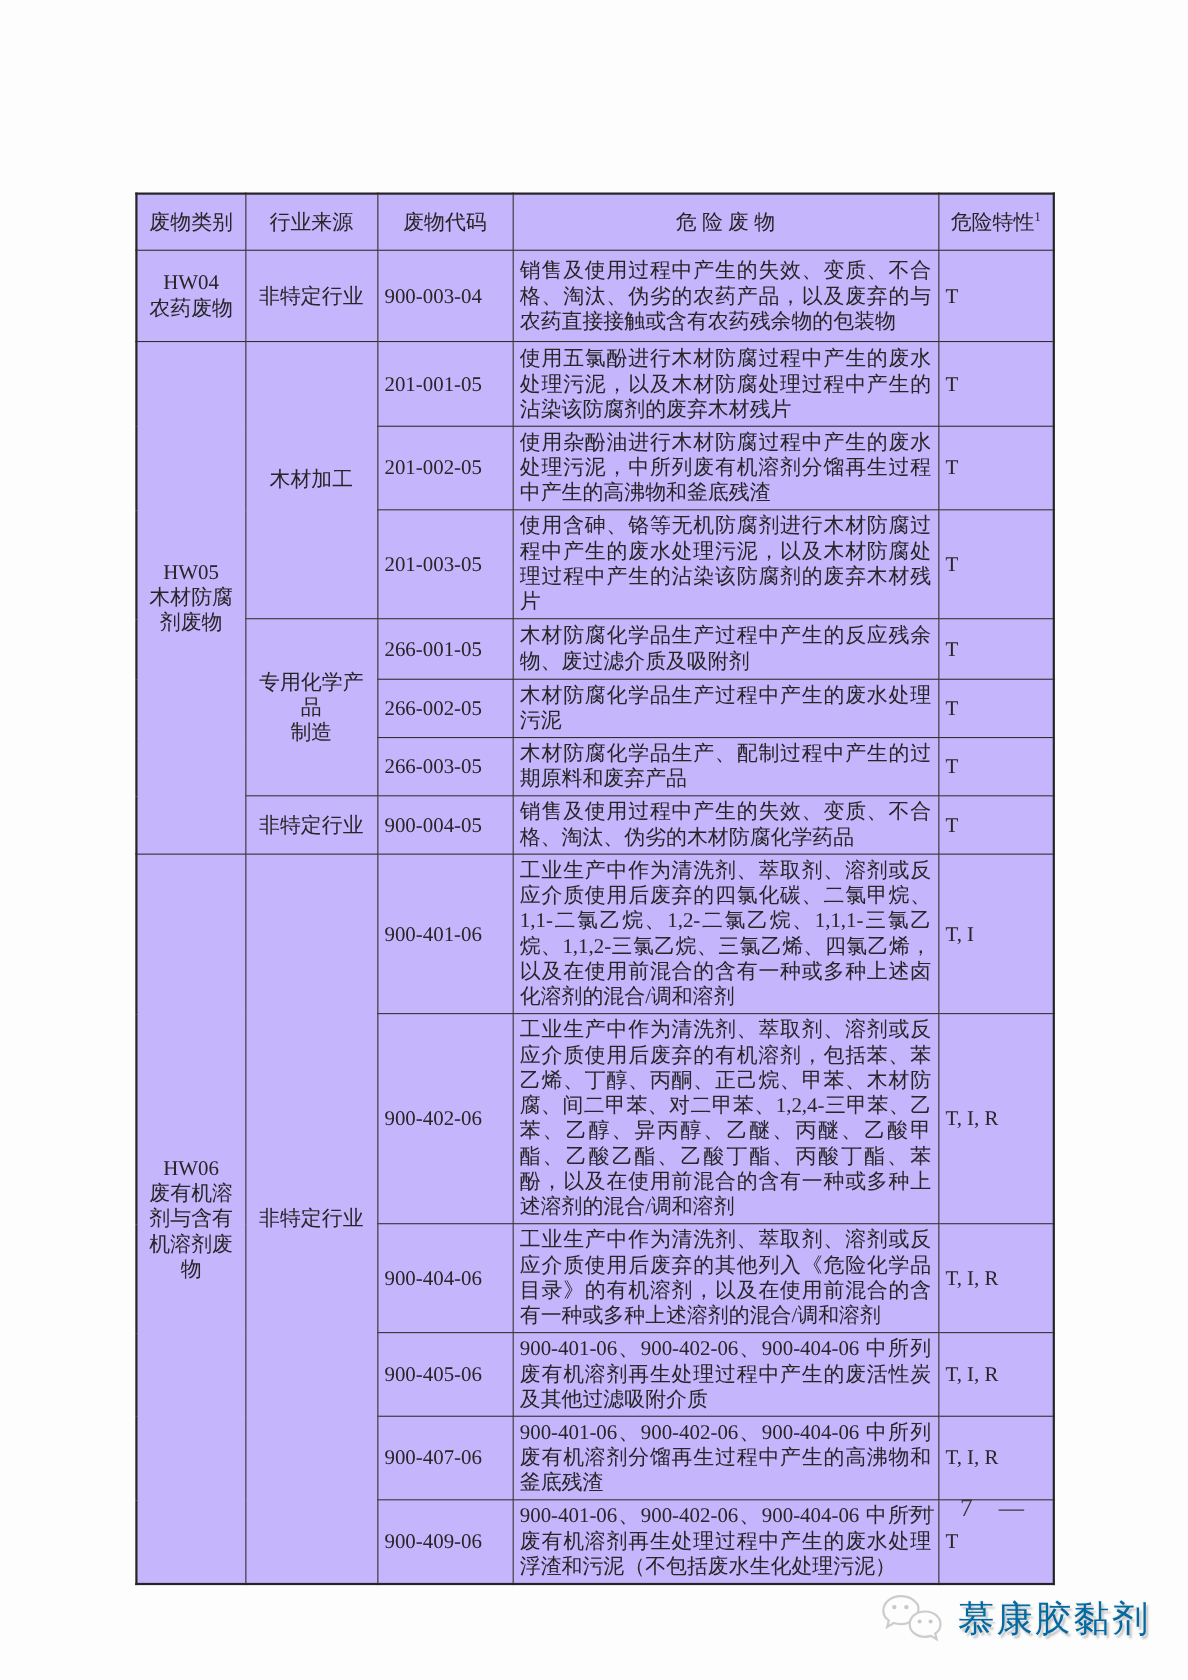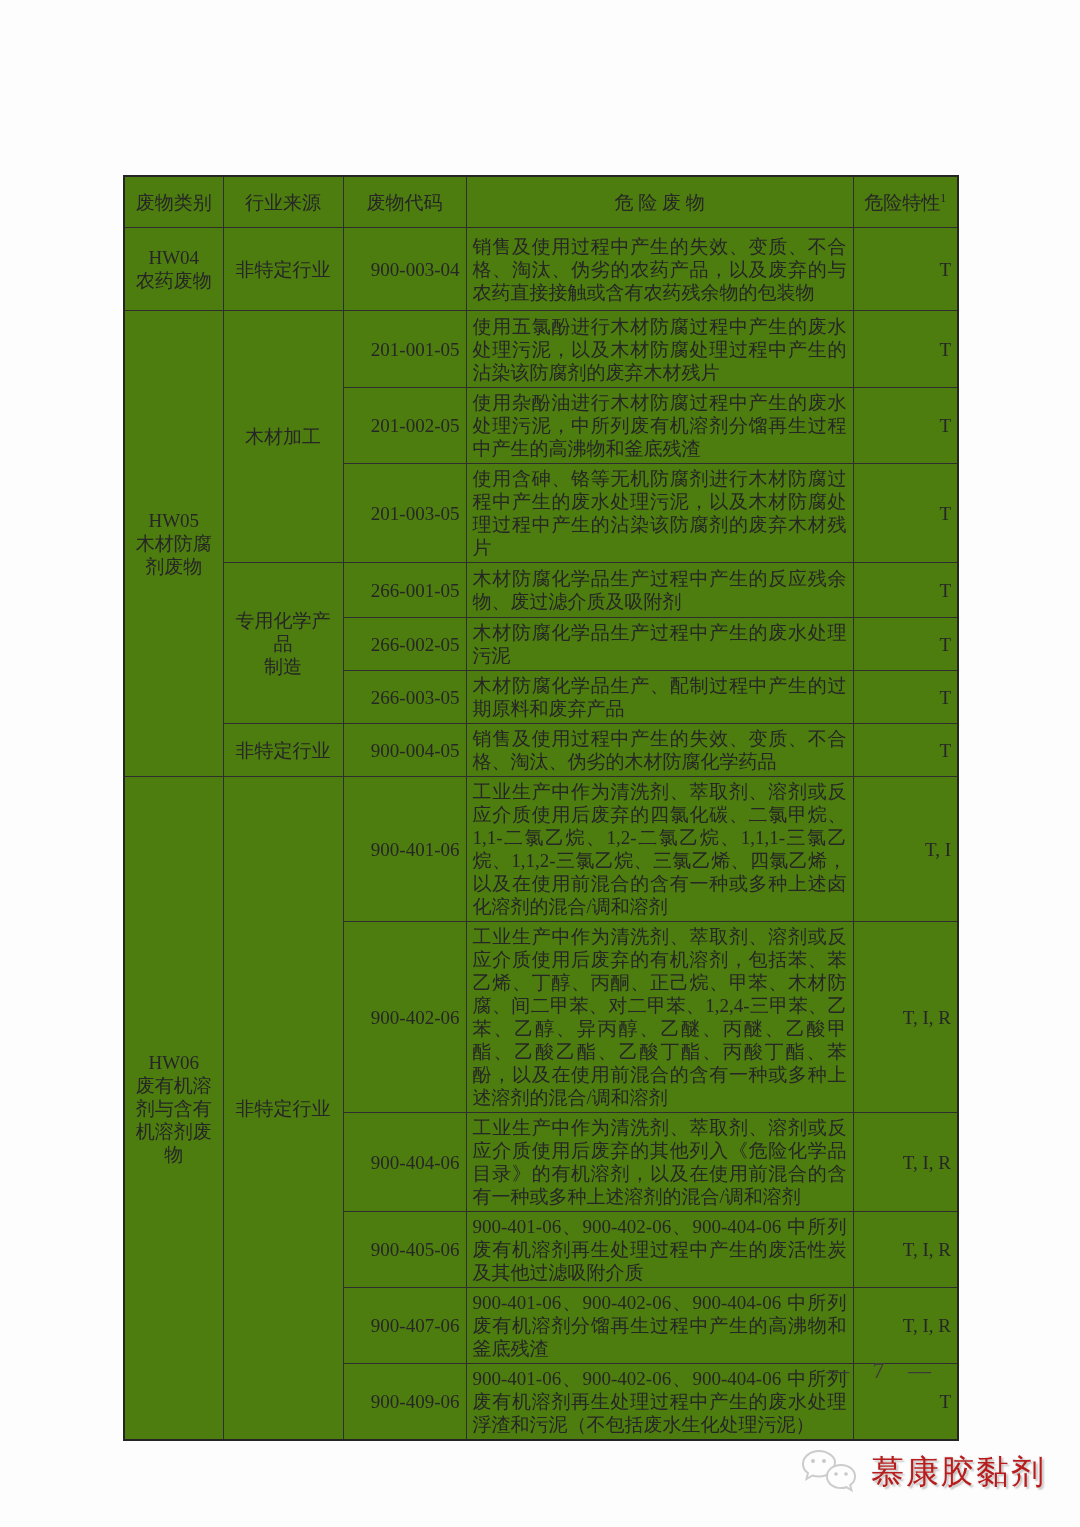--- a/index.html
+++ b/index.html
@@ -29,35 +29,35 @@
     table-layout: fixed;
     border: 2px solid #252525;
   }
   table.waste-table th,
   table.waste-table td {
     border: 1px solid #2e2e2e;
     font-size: 19px;
     line-height: 23px;
     vertical-align: middle;
     padding: 3px 6px;
-    background: #4d7c0f;
+    background: #c4b5fd;
   }
   th.hdr {
     font-size: 20px;
     font-weight: normal;
     text-align: center;
     height: 44px;
     padding: 2px 4px;
   }
   th.hdr sup {
     font-size: 12px;
     line-height: 0;
   }
   td.cell-center {
-    text-align: right;
+    text-align: left;
   }
   td.cell-category,
   td.cell-industry {
     text-align: center;
     white-space: pre-line;
   }
   td.cell-waste {
     text-align: justify;
     text-justify: inter-ideograph;
     padding: 3px 9px;
@@ -92,21 +92,21 @@
     position: absolute;
     top: 1447px;
     right: 34px;
     display: flex;
     align-items: center;
     gap: 10px;
   }
   .watermark .wm-text {
     font-size: 33px;
     letter-spacing: 2px;
-    color: #b91c1c;
+    color: #0369a1;
     text-shadow: 2px 2px 2px #bfbfbf, -1px -1px 1px #ededed;
   }
   .watermark svg {
     display: block;
   }
 </style>
 </head>
 <body>
 
 <div class="doc-table-wrap">

